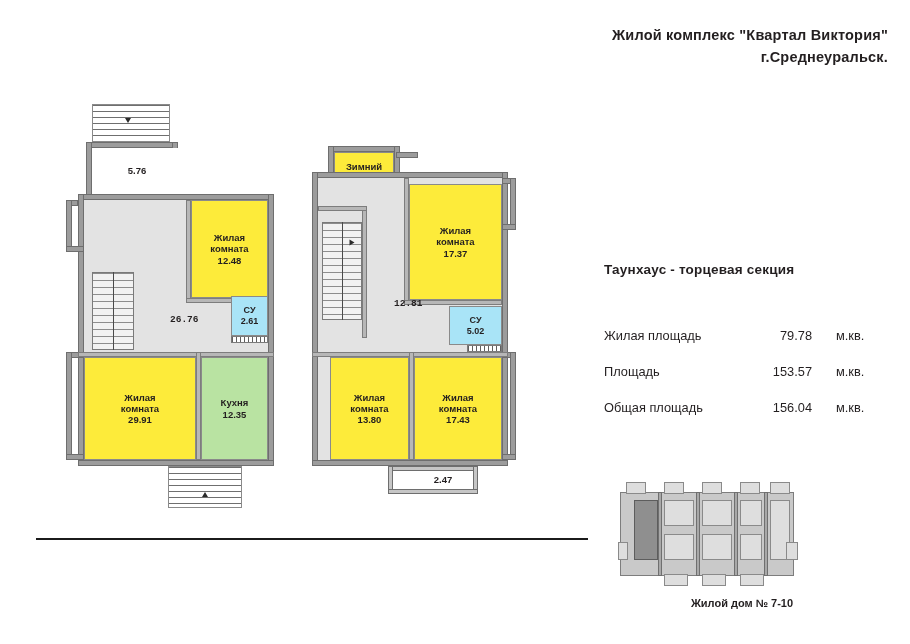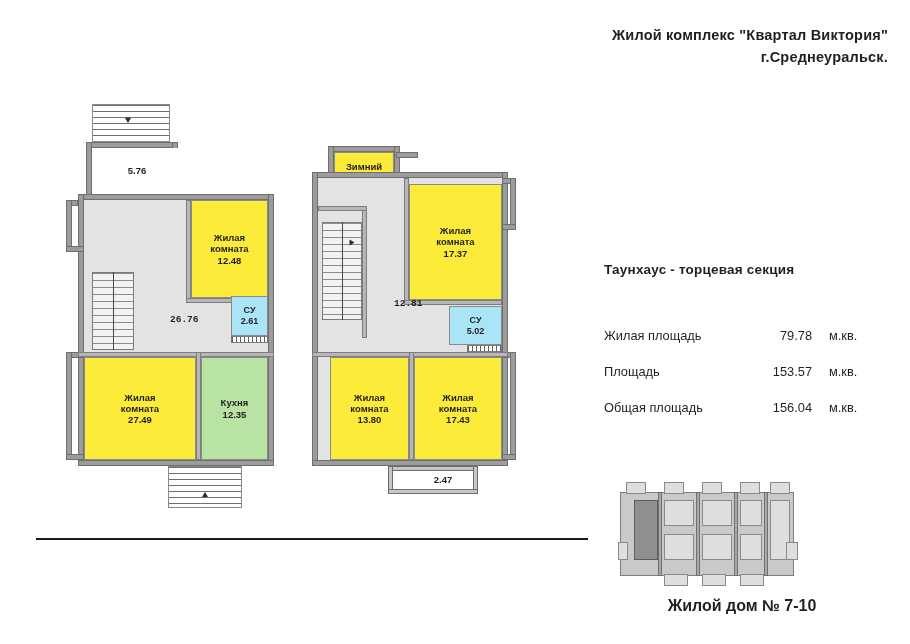--- a/index.html
+++ b/index.html
@@ -48,30 +48,30 @@
     width: 268px;
     font-size: 12.8px;
   }
   .spec-row {
     display: flex;
     align-items: baseline;
     margin-bottom: 21px;
   }
   .spec-label { width: 152px; }
   .spec-value { width: 56px; text-align: right; }
-  .spec-unit { padding-left: 17px; }
+  .spec-unit { padding-left: 24px; }
 
   .house-label {
     position: absolute;
     left: 612px;
     top: 597px;
     width: 260px;
     text-align: center;
     font-weight: bold;
-    font-size: 16px;
+    font-size: 11px;
   }
 
   .hr-line {
     position: absolute;
     left: 36px;
     top: 538px;
     width: 552px;
     height: 2px;
     background: #1b1b1b;
   }
@@ -260,21 +260,21 @@
 
     <div class="stair-v" style="left:92px; top:272px; width:42px; height:78px;"></div>
     <div class="arrowline" style="left:113px; top:272px; width:1px; height:78px; background:#4a4a4a;"></div>
 
     <div class="wall-thin" style="left:78px; top:352px; width:196px; height:5px;"></div>
     <div class="wall-thin" style="left:196px; top:352px; width:5px; height:108px;"></div>
 
     <div class="room r-yellow" style="left:84px; top:357px; width:112px; height:103px;">
       <span>Жилая</span>
       <span>комната</span>
-      <span class="area">27.49</span>
+      <span class="area">29.91</span>
     </div>
 
     <div class="room r-green" style="left:201px; top:357px; width:67px; height:103px;">
       <span>Кухня</span>
       <span class="area">12.35</span>
     </div>
 
     <div class="hatch" style="left:168px; top:466px; width:74px; height:42px;"></div>
     <div class="tiny-tick" style="left:202px; top:492px; transform:rotate(180deg);"></div>
   </div>

